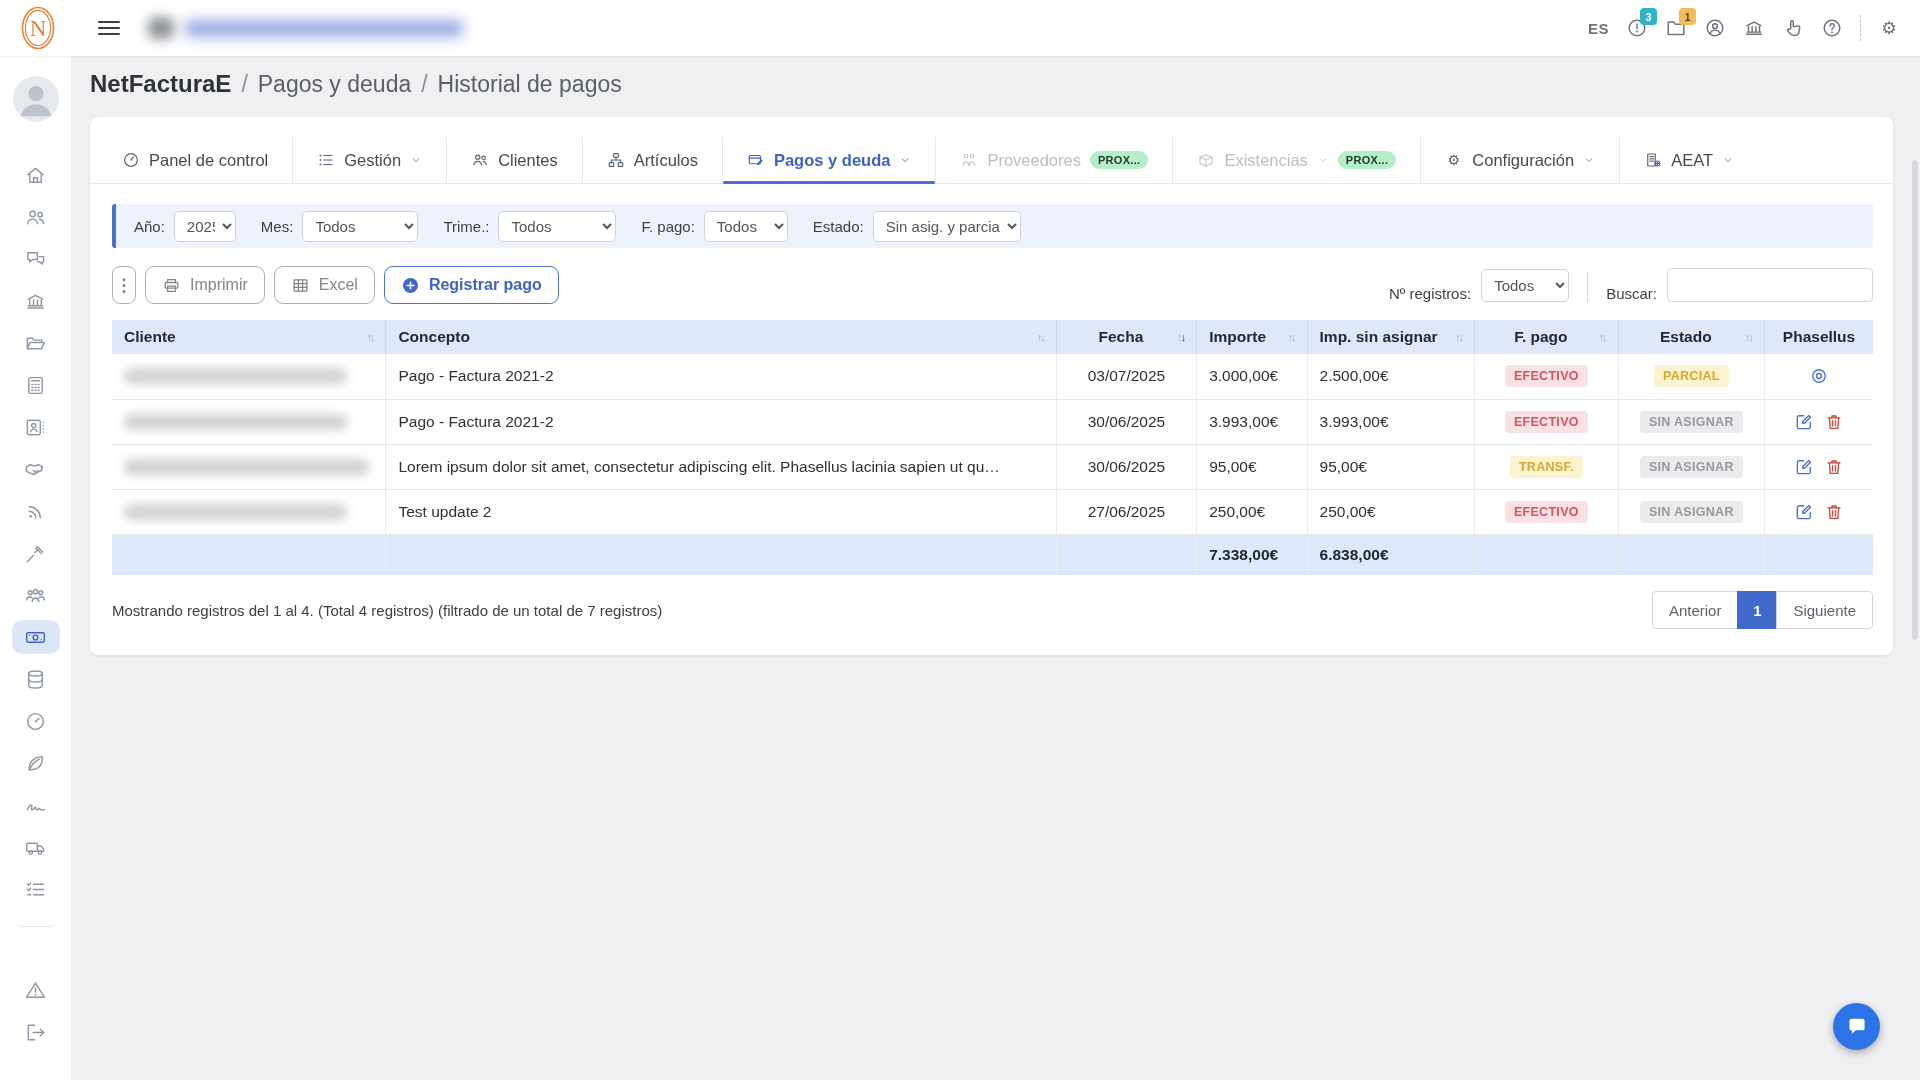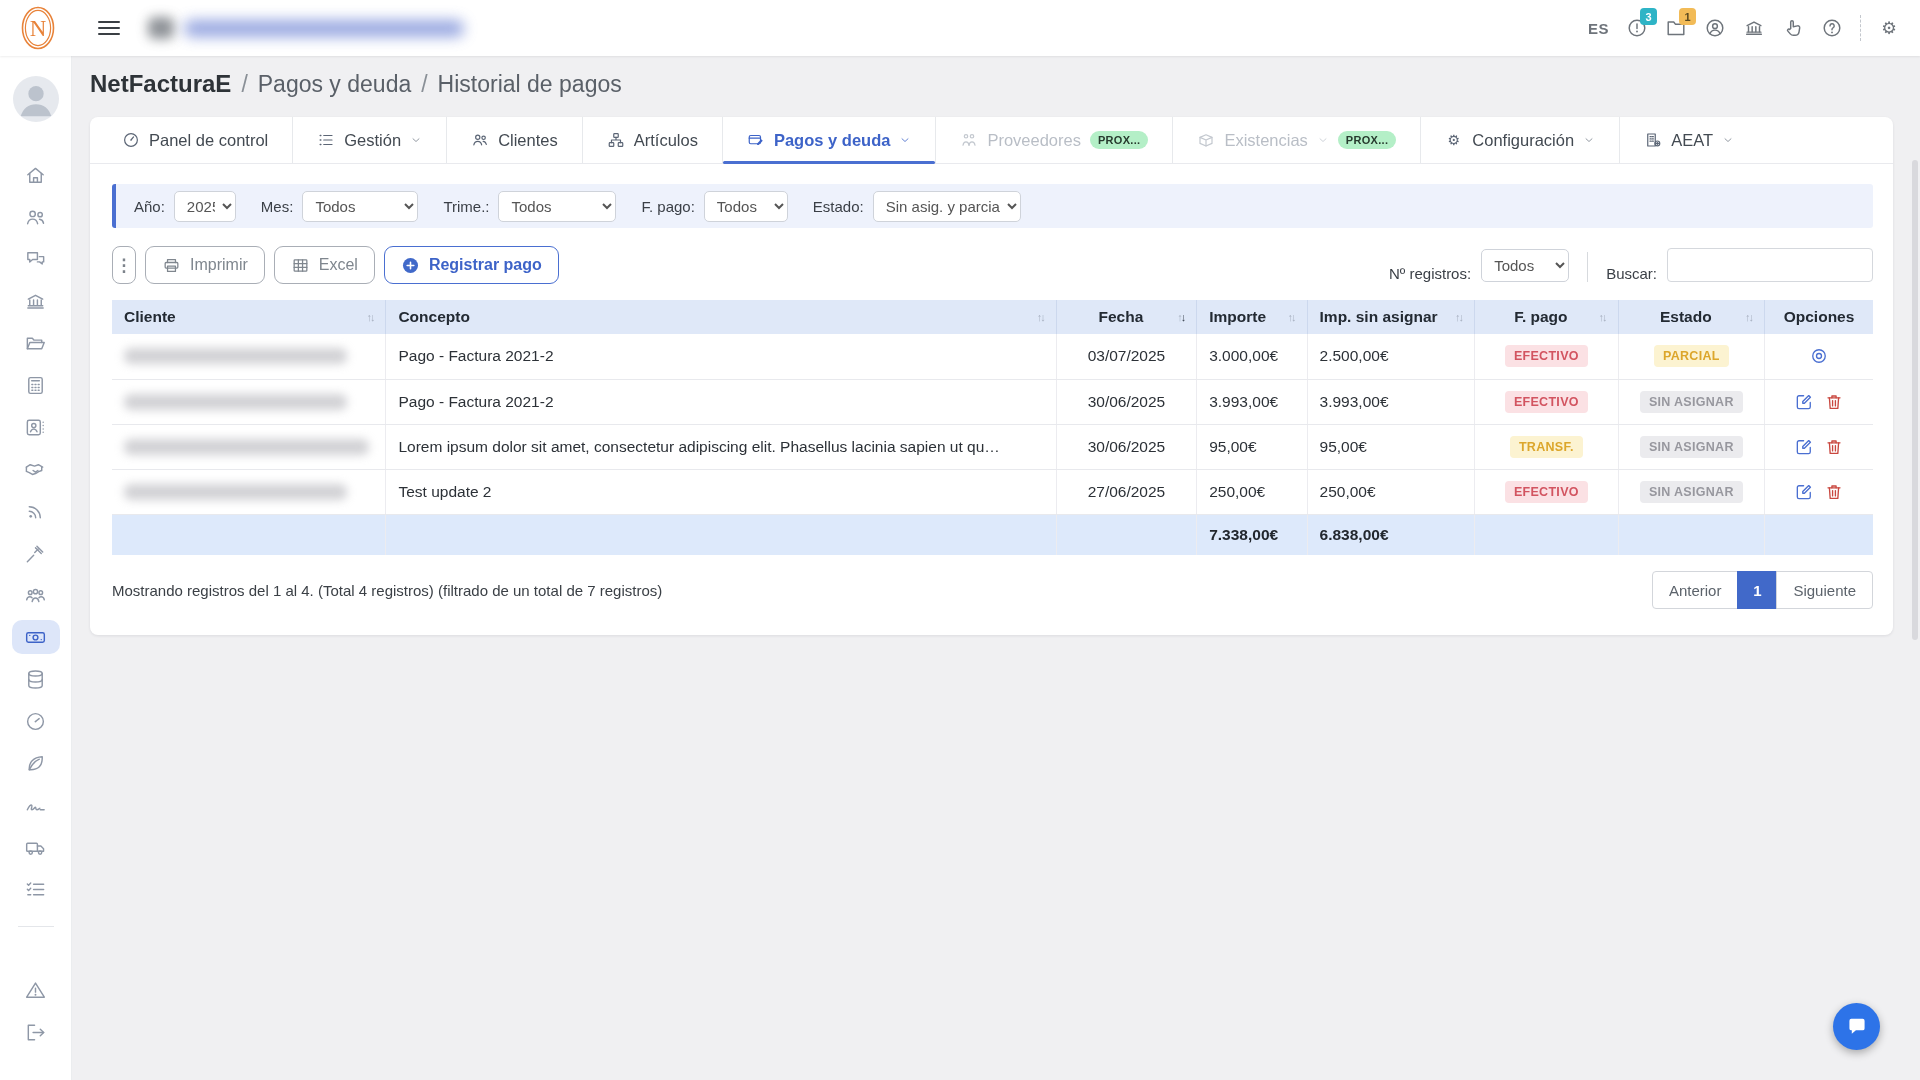--- a/index.html
+++ b/index.html
@@ -45,21 +45,21 @@
   .breadcrumb { position:absolute; left:90px; top:70px; font-size:23px; color:#5a6068; display:flex; gap:10px; align-items:flex-end; }
   .breadcrumb .app { font-weight:bold; color:#2e3338; font-size:24px; cursor:pointer; }
   .breadcrumb .sep { color:#8a9097; }
   .crumb { cursor:pointer; }
 
   
   .card { position:absolute; left:90px; top:117px; width:1803px; background:#fff; border-radius:8px;
           box-shadow:0 1px 3px rgba(26,26,46,.09); padding-bottom:26px; }
 
   
-  .tabs { height:47px; border-bottom:1px solid #e9eaee; display:flex; align-items:stretch; padding:0 8px; }
+  .tabs { height:47px; border-bottom:1px solid #e9eaee; display:flex; align-items:stretch; padding:0 8px;margin-top:20px; }
   .tab { display:flex; align-items:center; gap:9px; padding:0 24px; font-size:16.5px; color:#434a52; position:relative; cursor:pointer; white-space:nowrap; }
   .tab:not(:last-child) { border-right:1px solid #e7e9ec; }
   .tab .icon { width:18px; height:18px; color:#5b6575; }
   .tab .chev { width:12px; height:12px; color:#77808b; }
   .tab.active { color:#3d63c8; font-weight:bold; }
   .tab.active .icon, .tab.active .chev { color:#3d63c8; }
   .tab.active::after { content:""; position:absolute; left:0; right:0; bottom:-1px; height:3px; background:#4a6fd1; border-radius:2px; }
   .tab.disabled { color:#b9bec6; cursor:default; }
   .tab.disabled .icon, .tab.disabled .chev { color:#c3c8cf; }
   .prox { background:#b4efc7; color:#273a2e; font-size:11px; font-weight:bold; padding:3px 8px; border-radius:9px; letter-spacing:.3px; }
@@ -625,21 +625,21 @@
             </div>
           </th>
           <th>
             <div class="th-inner center">
               <span class="th-label">Estado</span>
               <span class="sort">↑↓</span>
             </div>
           </th>
           <th>
             <div class="th-inner center">
-              <span class="th-label">Opciones</span>
+              <span class="th-label">Phasellus</span>
             </div>
           </th>
         </tr>
       </thead>
     <tbody id="tbody">
         <tr>
           <td>
             <div class="blur-cell" style="width: 223px;"></div>
           </td>
           <td>Pago - Factura 2021-2</td>

